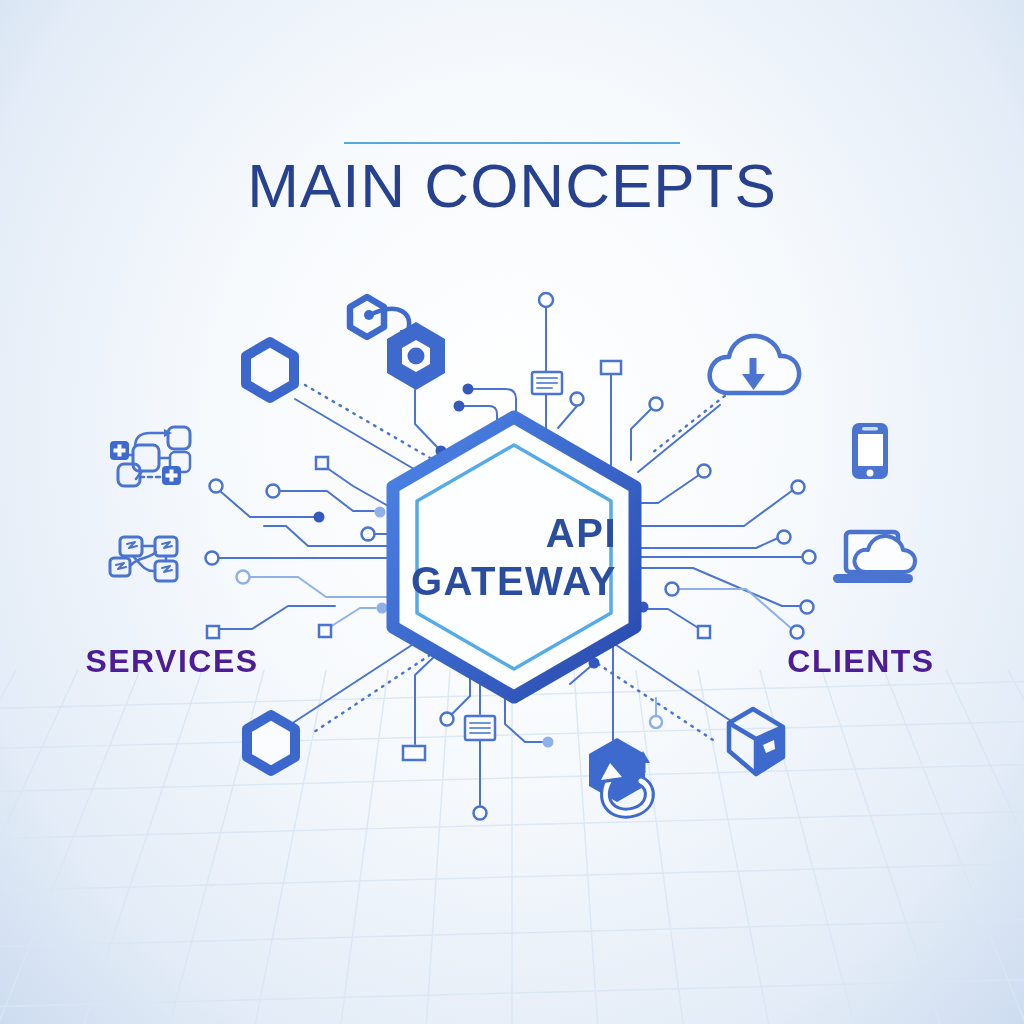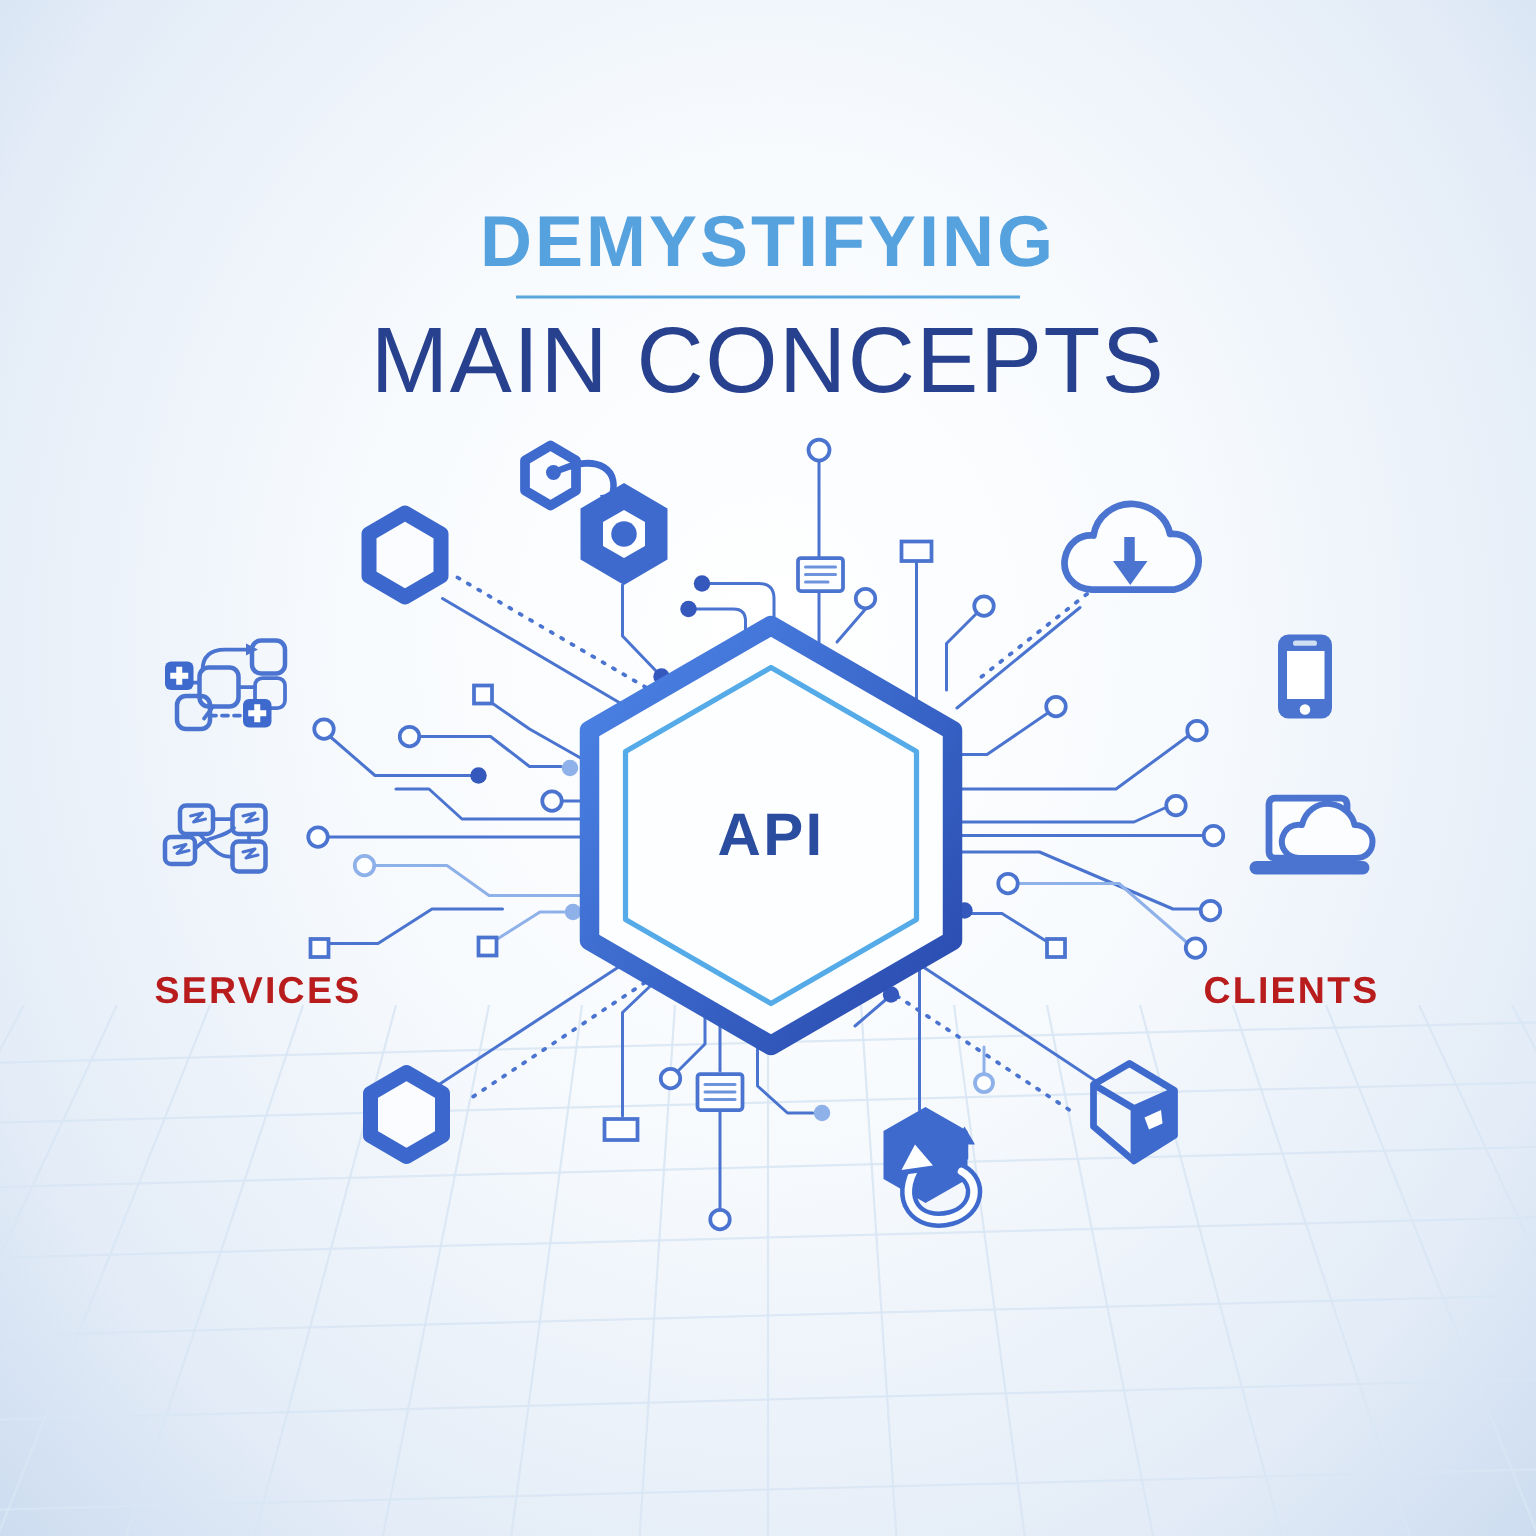--- a/index.html
+++ b/index.html
@@ -13,21 +13,21 @@
   #title-line1{font-size:48px;font-weight:bold;color:#56a2df;letter-spacing:2px;}
   #title-underline{width:336px;margin:8px auto 6px auto;border-top:2.5px solid #5aa7e0;}
   #title-line2{font-size:62px;font-weight:normal;color:#27418f;letter-spacing:1px;}
   #gateway-label{
     left:514px;top:557px;transform:translate(-50%,-50%);
     text-align:right;font-size:40px;font-weight:bold;color:#2b4da0;
     letter-spacing:1.5px;line-height:1.2;
   }
   .zone-label{
     transform:translate(-50%,-50%);
-    font-size:25px;font-weight:bold;color:#b91c1c;letter-spacing:1.5px;
+    font-size:32px;font-weight:bold;color:#4c1d95;letter-spacing:1.5px;
   }
   #services-label{left:172px;top:661px;}
   #clients-label{left:861px;top:661px;text-align:right;}
   svg{display:block;}
   .tr{fill:none;stroke:#4a74cf;stroke-width:2;stroke-linejoin:round;stroke-linecap:round;}
   .trl{stroke:#8fb1ea;}
   .dotted{fill:none;stroke:#4a74cf;stroke-width:2.5;stroke-dasharray:1.5 6.5;stroke-linecap:round;}
   .node{fill:#fdfeff;stroke:#4a74cf;stroke-width:2.5;}
   .dot{fill:#3558bd;}
   .dotl{fill:#8fb1ea;}
@@ -273,23 +273,23 @@
     <path d="M612,776 C596,800 612,818 634,812 C652,807 654,788 641,781" fill="none" stroke="#3e6ace" stroke-width="11" stroke-linecap="round"></path>
     <path d="M612,776 C596,800 612,818 634,812 C652,807 654,788 641,781" fill="none" stroke="#fdfeff" stroke-width="5" stroke-linecap="round"></path>
     <polygon points="608,758 596,784 626,780" fill="#3e6ace"></polygon>
     <polygon points="610,763 601,780 622,777" fill="#fdfeff"></polygon>
     <rect x="641" y="762" width="4.5" height="11" fill="#3e6ace"></rect>
     <polygon points="636,763 650,763 643,751" fill="#3e6ace"></polygon>
   </g>
 </svg>
 
 <div class="abs" id="title-block">
-  <div id="title-line1">DEMYSTIFYING</div>
   <div id="title-underline"></div>
   <div id="title-line2">MAIN CONCEPTS</div>
 </div>
 
 <div class="abs" id="gateway-label">
   <div>API</div>
+  <div>GATEWAY</div>
 </div>
 
 <div class="abs zone-label" id="services-label">SERVICES</div>
 <div class="abs zone-label" id="clients-label">CLIENTS</div>
 
 </body></html>

